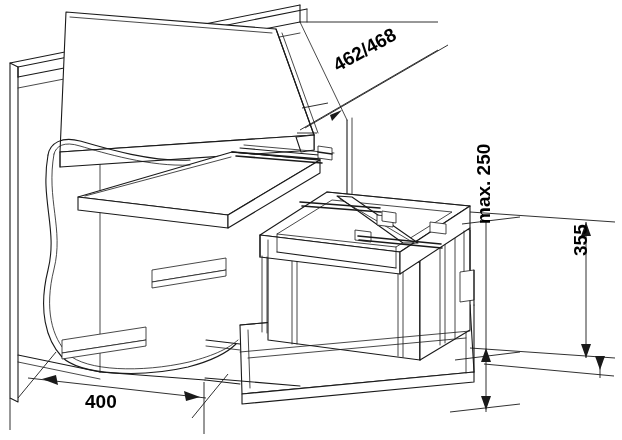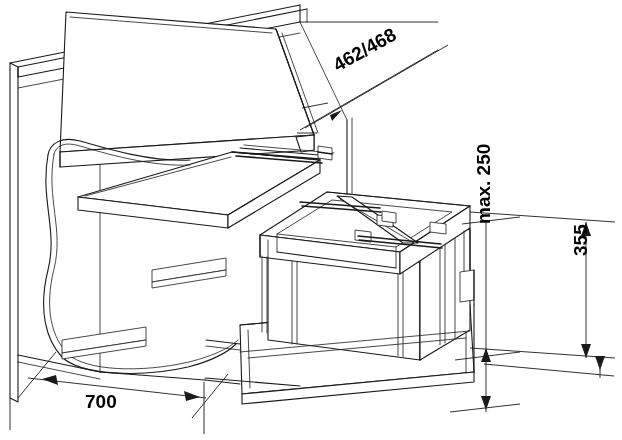--- a/index.html
+++ b/index.html
@@ -288,15 +288,15 @@
     </g>
 
   </svg>
 
   <div class="dim-label" id="label-depth">462/468</div>
 
   <div class="dim-label" id="label-max250">max. 250</div>
 
   <div class="dim-label" id="label-355">355</div>
 
-  <div class="dim-label" id="label-400">700</div>
+  <div class="dim-label" id="label-400">400</div>
 
 </div>
 
 </body></html>

